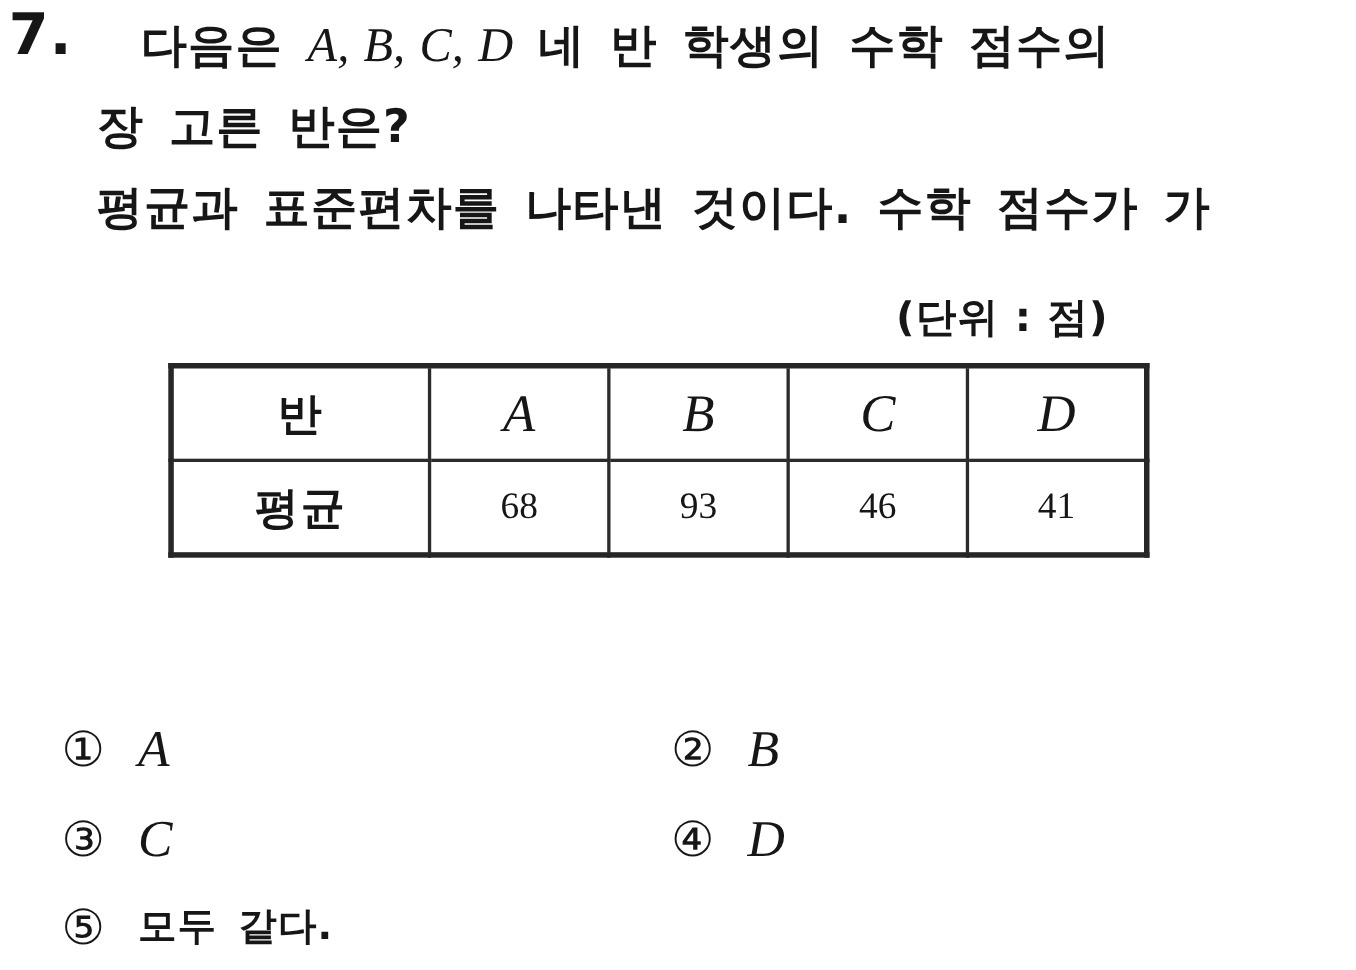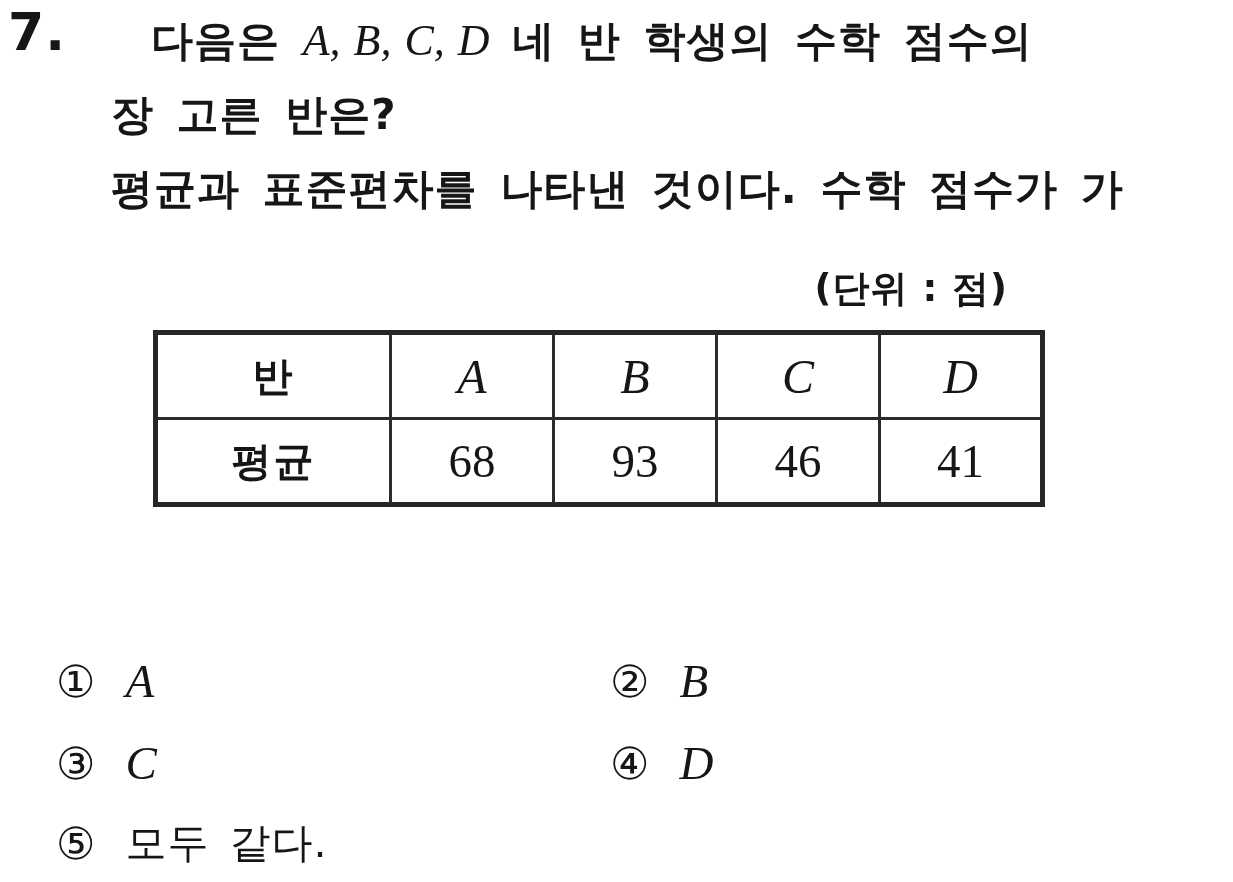--- a/index.html
+++ b/index.html
@@ -30,21 +30,21 @@
     position: absolute;
     left: 88px;
     top: 4px;
     width: 1130px;
     font-size: 42px;
     line-height: 74px;
     font-weight: 600;
     word-spacing: 7px;
     letter-spacing: 1px;
   }
-  .q-line { white-space: nowrap; margin-left: 23px; }
+  .q-line { white-space: nowrap; }
   .q-line.first { text-indent: 40px; }
   .math {
     font-family: "Liberation Serif", "DejaVu Serif", serif;
     font-style: italic;
     font-weight: 400;
     font-size: 44px;
     letter-spacing: 0;
     word-spacing: 2px;
   }
 
@@ -83,21 +83,21 @@
     font-family: "DejaVu Sans", "Liberation Sans", sans-serif;
     letter-spacing: 2px;
   }
   td.math-cell {
     font-family: "Liberation Serif", "DejaVu Serif", serif;
     font-style: italic;
     font-size: 48px;
   }
   td.num-cell {
     font-family: "Liberation Serif", "DejaVu Serif", serif;
-    font-size: 47px;
+    font-size: 34px;
   }
 
   
   .choice {
     position: absolute;
     display: flex;
     align-items: center;
     white-space: nowrap;
   }
   .choice-marker {
@@ -109,22 +109,22 @@
   .choice-label {
     margin-left: 30px;
     font-family: "Liberation Serif", "DejaVu Serif", serif;
     font-style: italic;
     font-size: 47px;
     line-height: 47px;
   }
   .choice-label.kr {
     font-family: "DejaVu Sans", "Liberation Sans", sans-serif;
     font-style: normal;
-    font-weight: 400;
-    font-size: 41px;
+    font-weight: 700;
+    font-size: 35px;
     letter-spacing: 1px;
     word-spacing: 6px;
     text-align: center;
   }
   #choice-1 { left: 56px;  top: 658px; }
   #choice-2 { left: 610px; top: 658px; }
   #choice-3 { left: 56px;  top: 740px; }
   #choice-4 { left: 610px; top: 740px; }
   #choice-5 { left: 56px;  top: 820px; }
 </style>

